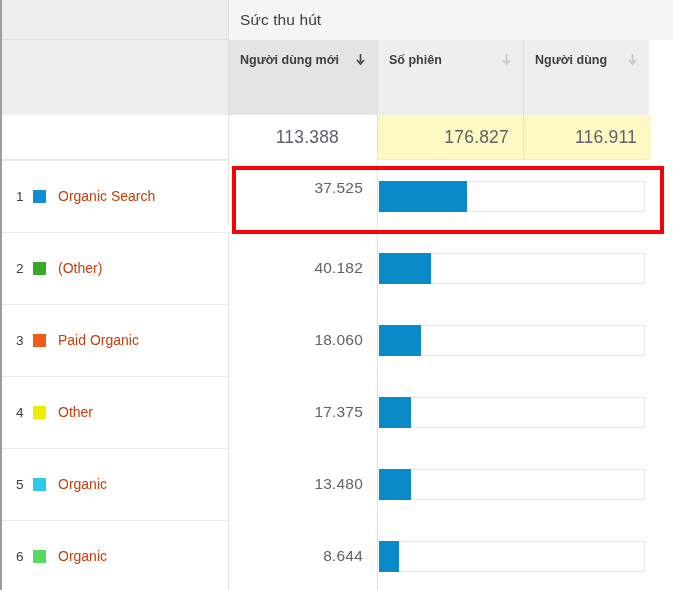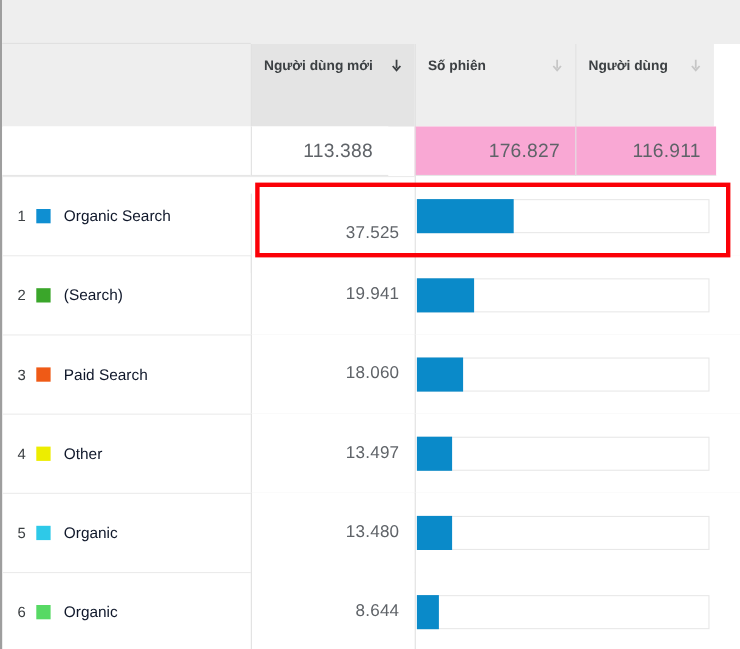--- a/index.html
+++ b/index.html
@@ -113,21 +113,21 @@
     border-bottom: 1px solid #e6e6e6;
     box-sizing: border-box;
   }
   .tot-cell {
     position: absolute;
     top: 115px;
     height: 45px;
     border-left: 1px solid #e0e0e0;
     border-bottom: 1px solid #e6e6e6;
     box-sizing: border-box;
-    background: #f9a8d4;
+    background: #fef9c3;
     display: flex;
     align-items: center;
     justify-content: flex-end;
     padding-right: 14px;
   }
   .tot-cell.active { background: #ffffff; }
   .tot-value {
     font-size: 17.5px;
     color: #5f6368;
     letter-spacing: .2px;
@@ -159,21 +159,21 @@
   }
   .swatch {
     width: 13px;
     height: 13px;
     flex: 0 0 auto;
     margin-left: 3px;
     margin-right: 12px;
   }
   .row-link {
     font-size: 14px;
-    color: #0f172a;
+    color: #c2410c;
     white-space: nowrap;
     cursor: pointer;
   }
 
   .val-cell {
     position: absolute;
     left: 228px;
     width: 149px;
     height: 72px;
     box-sizing: border-box;
@@ -233,20 +233,23 @@
 </head>
 <body>
 
 <div id="app">
   <div class="table">
 
     <div class="left-rail"></div>
 
     <div class="groupstrip">
       <div class="groupstrip-left"></div>
+      <div class="groupstrip-right">
+        <span class="group-title">Sức thu hút</span>
+      </div>
     </div>
 
     <div class="hdr-left"></div>
 
     <div class="hdr-cell" style="left:377px; width:146px;">
       <div class="hdr-label">Số phiên</div>
       <span class="sort-arrow">
         <svg width="11" height="12" viewBox="0 0 11 12">
             <path d="M5.5 0 L5.5 8 M2 6 L5.5 10 L9 6" stroke="#c6c6c6" stroke-width="1.6" fill="none"></path>
           </svg>
@@ -282,64 +285,64 @@
       <span class="tot-value">116.911</span>
     </div>
 
     <div id="rows-host">
         <div class="row-sep" style="top: 160px;"></div>
         <div class="row-label" style="top: 160px;">
           <span class="rank">1</span>
           <span class="swatch" style="background: rgb(15, 143, 210);"></span>
           <span class="row-link">Organic Search</span>
         </div>
-        <div class="val-cell" style="top: 176px;">
+        <div class="val-cell" style="top: 152px;">
           <span class="val-num">37.525</span>
         </div>
         <div class="bar-cell" style="top: 160px;">
           <div class="bar-track">
             <div class="bar-fill" style="width: 88.046px; background: rgb(10, 138, 201);"></div>
           </div>
         </div>
         <div class="row-sep" style="top: 232px;"></div>
         <div class="row-label" style="top: 232px;">
           <span class="rank">2</span>
           <span class="swatch" style="background: rgb(58, 166, 42);"></span>
-          <span class="row-link">(Search)</span>
+          <span class="row-link">(Other)</span>
         </div>
         <div class="val-cell" style="top: 232px;">
-          <span class="val-num">19.941</span>
+          <span class="val-num">40.182</span>
         </div>
         <div class="bar-cell" style="top: 232px;">
           <div class="bar-track">
             <div class="bar-fill" style="width: 52.402px; background: rgb(10, 138, 201);"></div>
           </div>
         </div>
         <div class="row-sep" style="top: 304px;"></div>
         <div class="row-label" style="top: 304px;">
           <span class="rank">3</span>
           <span class="swatch" style="background: rgb(239, 90, 22);"></span>
-          <span class="row-link">Paid Search</span>
+          <span class="row-link">Paid Organic</span>
         </div>
         <div class="val-cell" style="top: 304px;">
           <span class="val-num">18.060</span>
         </div>
         <div class="bar-cell" style="top: 304px;">
           <div class="bar-track">
             <div class="bar-fill" style="width: 42.294px; background: rgb(10, 138, 201);"></div>
           </div>
         </div>
         <div class="row-sep" style="top: 376px;"></div>
         <div class="row-label" style="top: 376px;">
           <span class="rank">4</span>
           <span class="swatch" style="background: rgb(237, 237, 0);"></span>
           <span class="row-link">Other</span>
         </div>
         <div class="val-cell" style="top: 376px;">
-          <span class="val-num">13.497</span>
+          <span class="val-num">17.375</span>
         </div>
         <div class="bar-cell" style="top: 376px;">
           <div class="bar-track">
             <div class="bar-fill" style="width: 31.654px; background: rgb(10, 138, 201);"></div>
           </div>
         </div>
         <div class="row-sep" style="top: 448px;"></div>
         <div class="row-label" style="top: 448px;">
           <span class="rank">5</span>
           <span class="swatch" style="background: rgb(46, 201, 232);"></span>

